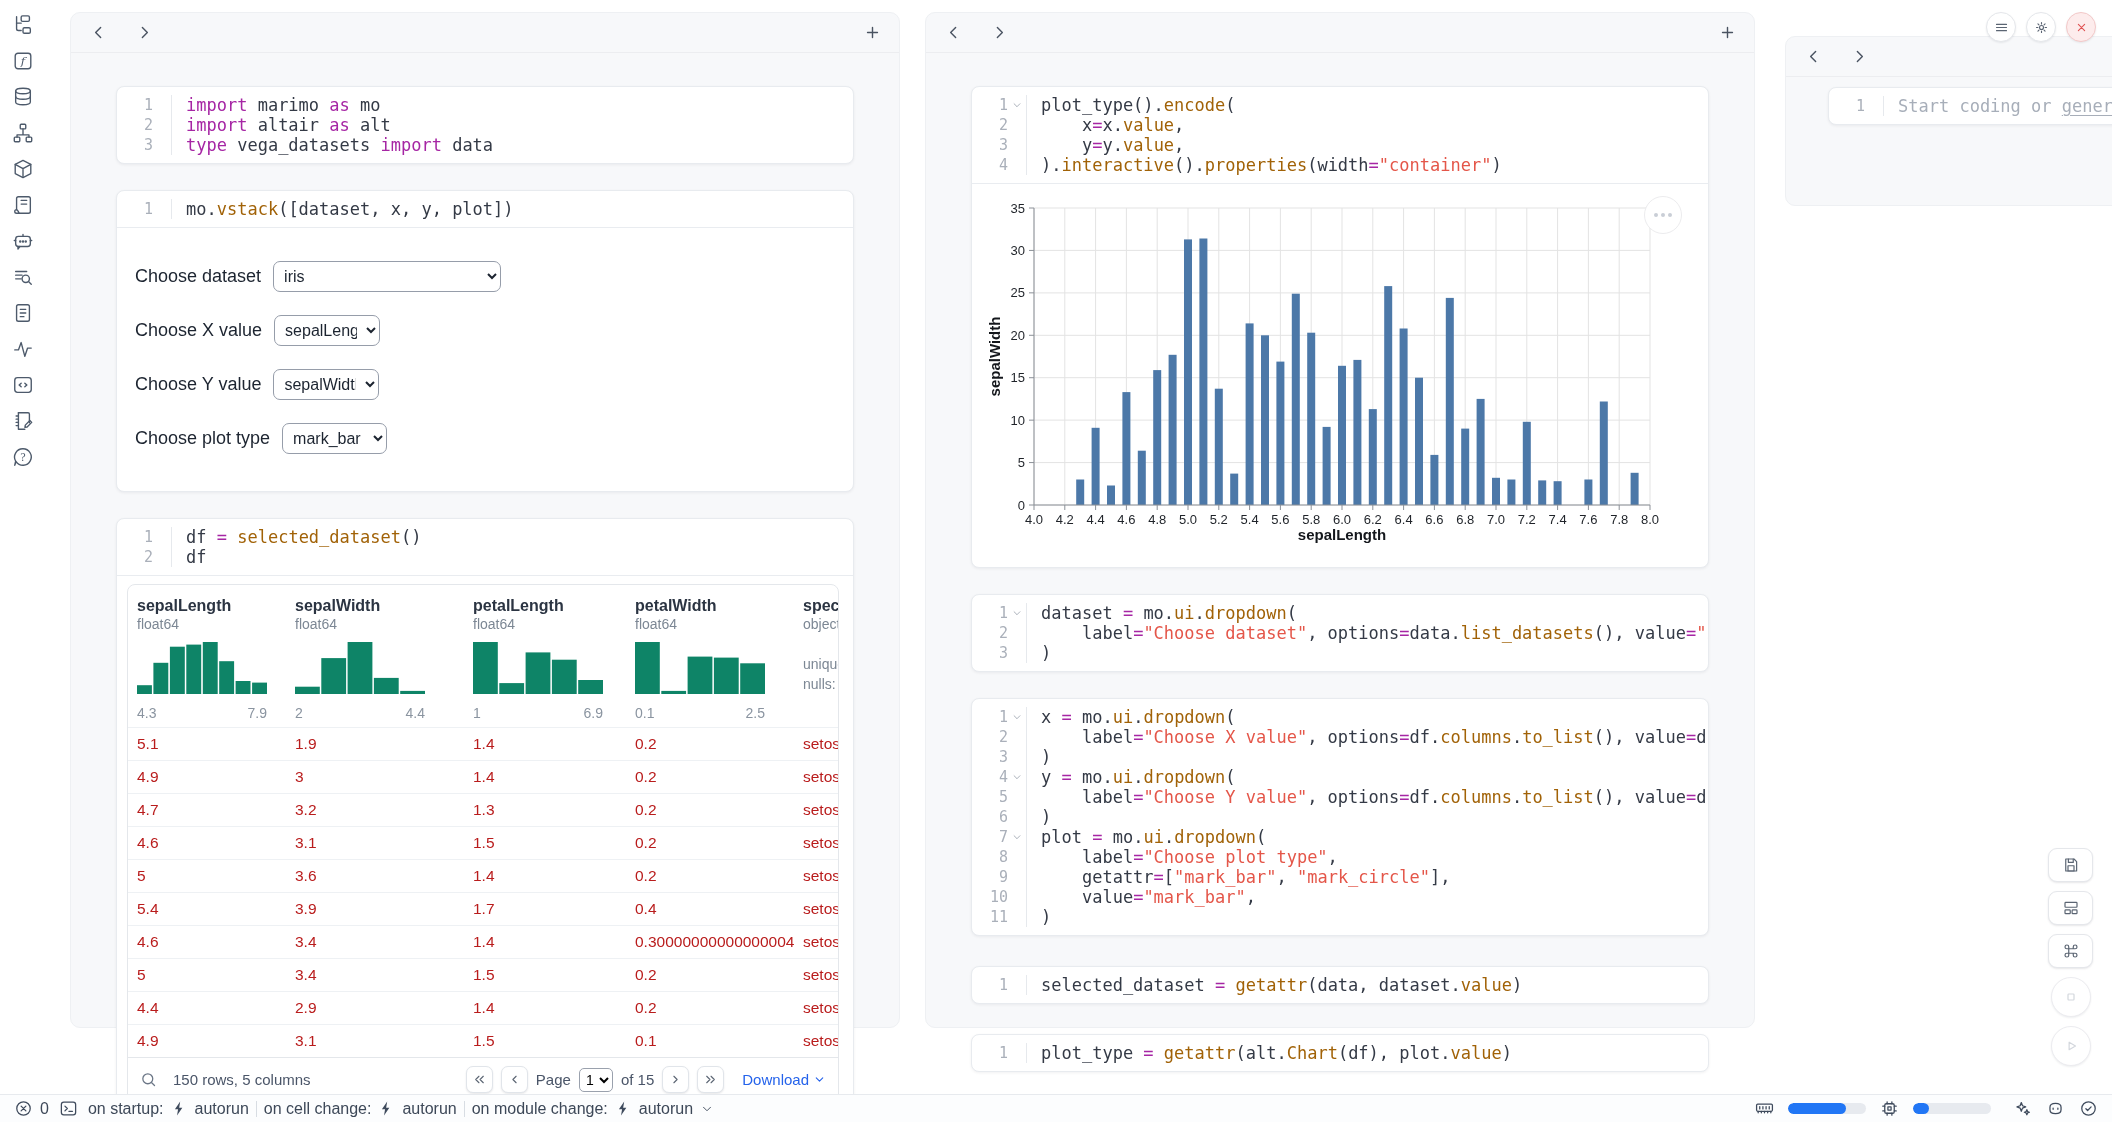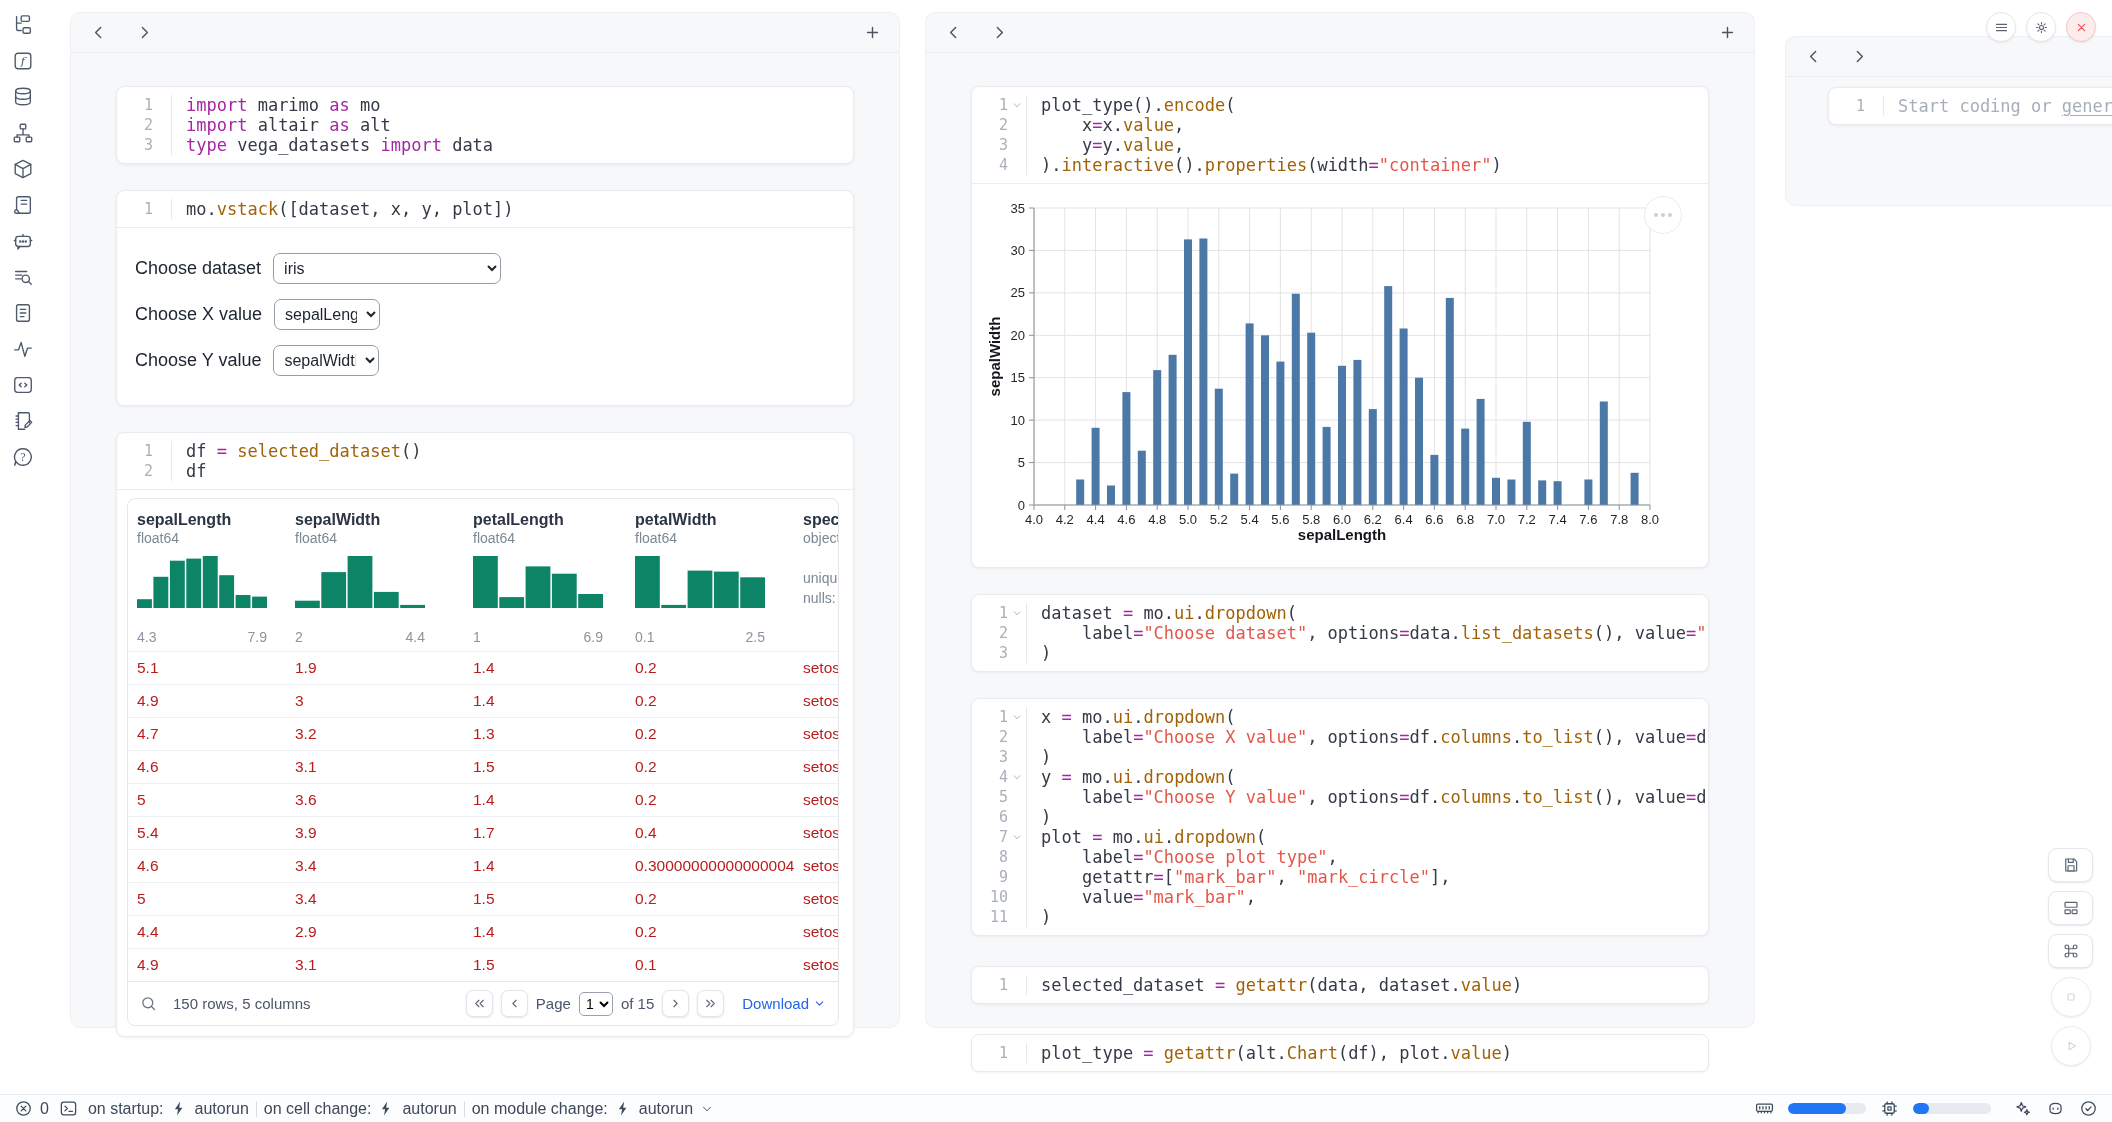--- a/index.html
+++ b/index.html
@@ -38,34 +38,34 @@
   .ln { width:36px; text-align:right; color:#aab0ba; font-size:15px; flex:none; }
   .fold { width:18px; flex:none; display:flex; align-items:center; justify-content:center; }
   .fold svg { width:10px; height:10px; stroke:#9aa2ad; fill:none; stroke-width:2;
     stroke-linecap:round; stroke-linejoin:round; }
   .lc { border-left:1px solid #e6e9ed; padding-left:14px; flex:1; color:#343a46; }
   .k { color:#a626a4; } .f { color:#a16207; } .s { color:#e45649; } .t { color:#343a46; }
   .out { border-top:1px solid #e9ecf0; }
 
   
   .controls { padding:10px 18px 14px 18px; }
-  .ctl-row { display:flex; align-items:center; gap:12px; margin:15px 0; font-size:18px; color:#1c2430; }
+  .ctl-row { display:flex; align-items:center; gap:12px; margin:23px 0; font-size:18px; color:#1c2430; }
   .ctl-row select { height:31px; border:1.4px solid #969daa; border-radius:7px; background:#fff;
     font-size:16px; color:#1c2430; padding:0 6px; font-family:"Liberation Sans",sans-serif; }
 
   
   .table-wrap { padding:8px 10px 10px 10px; }
   .dtable { border:1px solid #e4e7eb; border-radius:8px; overflow:hidden; width:712px; background:#fff; }
   .thead { display:flex; padding:12px 0 6px 0; }
   .th { flex:none; padding-left:9px; }
   .th-name { font-size:16px; font-weight:700; color:#2b3442; }
   .th-type { font-size:14px; color:#7c8794; margin-top:1px; }
   .th-hist { margin-top:10px; display:block; }
   .th-range { width:130px; display:flex; justify-content:space-between; font-size:14px;
-    color:#8a94a0; margin-top:21px; }
+    color:#8a94a0; margin-top:11px; }
   .th-meta { font-size:14px; color:#7c8794; margin-top:22px; line-height:20px; white-space:nowrap; }
   .trow { display:flex; border-top:1px solid #eef1f4; height:33px; align-items:center; }
   .td { flex:none; padding-left:9px; font-size:15.5px; color:#b91c1c; white-space:nowrap; overflow:hidden; }
   .tfoot { border-top:1px solid #e4e7eb; height:44px; display:flex; align-items:center;
     padding:0 12px; font-size:15px; color:#4a5568; }
   .tfoot-left { display:flex; align-items:center; gap:16px; flex:1; }
   .tfoot-left svg { width:17px; height:17px; stroke:#6b7686; fill:none; stroke-width:1.8; stroke-linecap:round; }
   .pg { display:flex; align-items:center; gap:8px; }
   .pg-btn { width:27px; height:27px; border:1px solid #e1e5ea; border-radius:7px; background:#fff;
     box-shadow:0 1px 2px rgba(15,23,42,.1); display:flex; align-items:center; justify-content:center; cursor:pointer; }
@@ -259,20 +259,24 @@
               <span>Choose dataset</span>
               <select style="width: 228px;"><option>iris</option></select>
             </div>
             <div class="ctl-row">
               <span>Choose X value</span>
               <select style="width: 106px;"><option>sepalLength</option></select>
             </div>
             <div class="ctl-row">
               <span>Choose Y value</span>
               <select style="width: 106px;"><option>sepalWidth</option></select>
+            </div>
+            <div class="ctl-row">
+              <span>Choose plot type</span>
+              <select style="width: 105px;"><option>mark_bar</option></select>
             </div>
           </div>
       </article>
 
       <article class="cell">
         <div class="code">
             <div class="code-line"><span class="ln">1</span><span class="fold"></span><span class="lc"><span class="t">df </span><span class="k">=</span><span class="t"> </span><span class="f">selected_dataset</span><span class="t">()</span></span></div>
             <div class="code-line"><span class="ln">2</span><span class="fold"></span><span class="lc"><span class="t">df</span></span></div>
           </div>
         <div class="out table-wrap">

